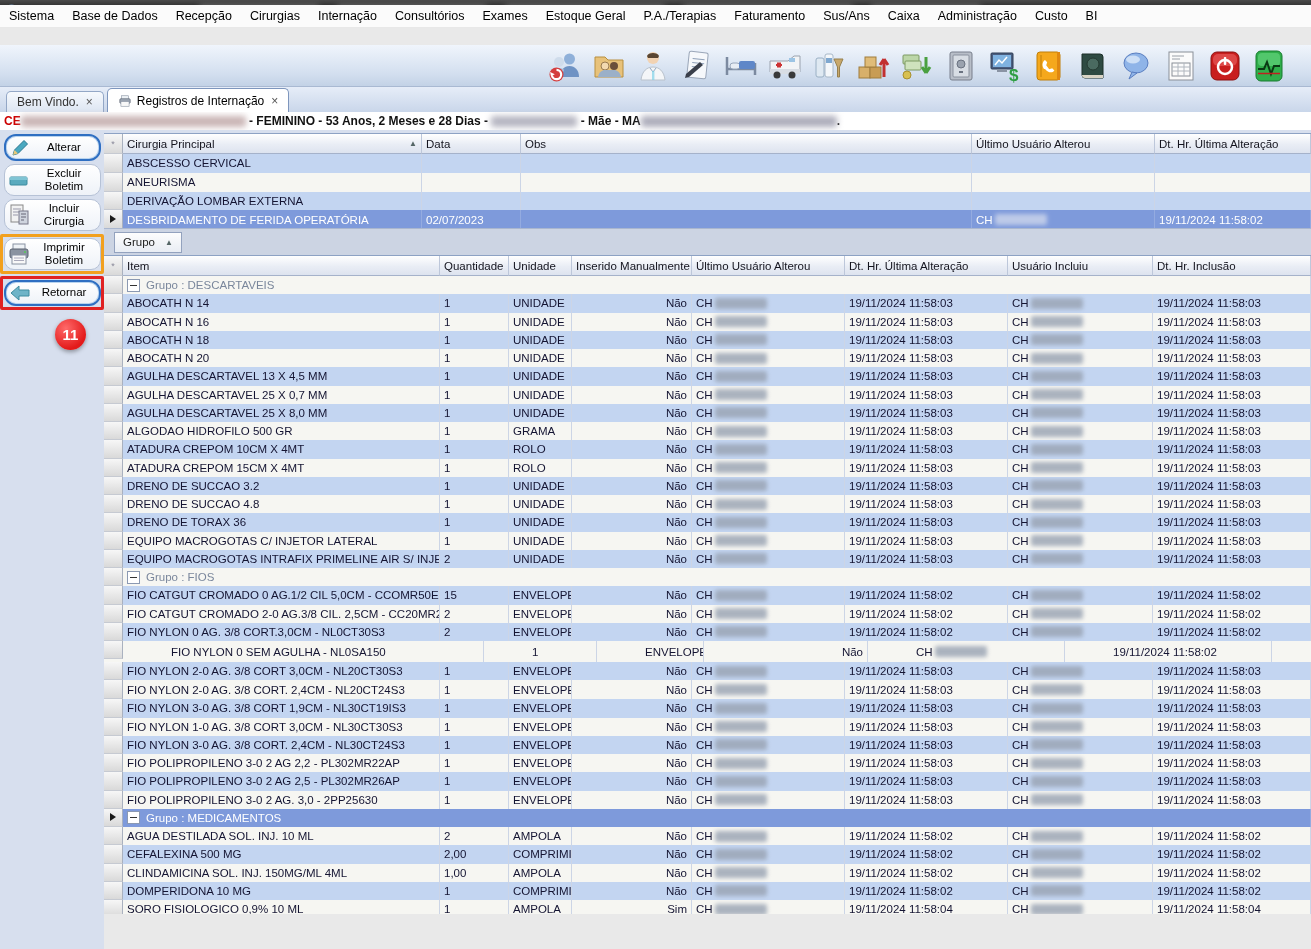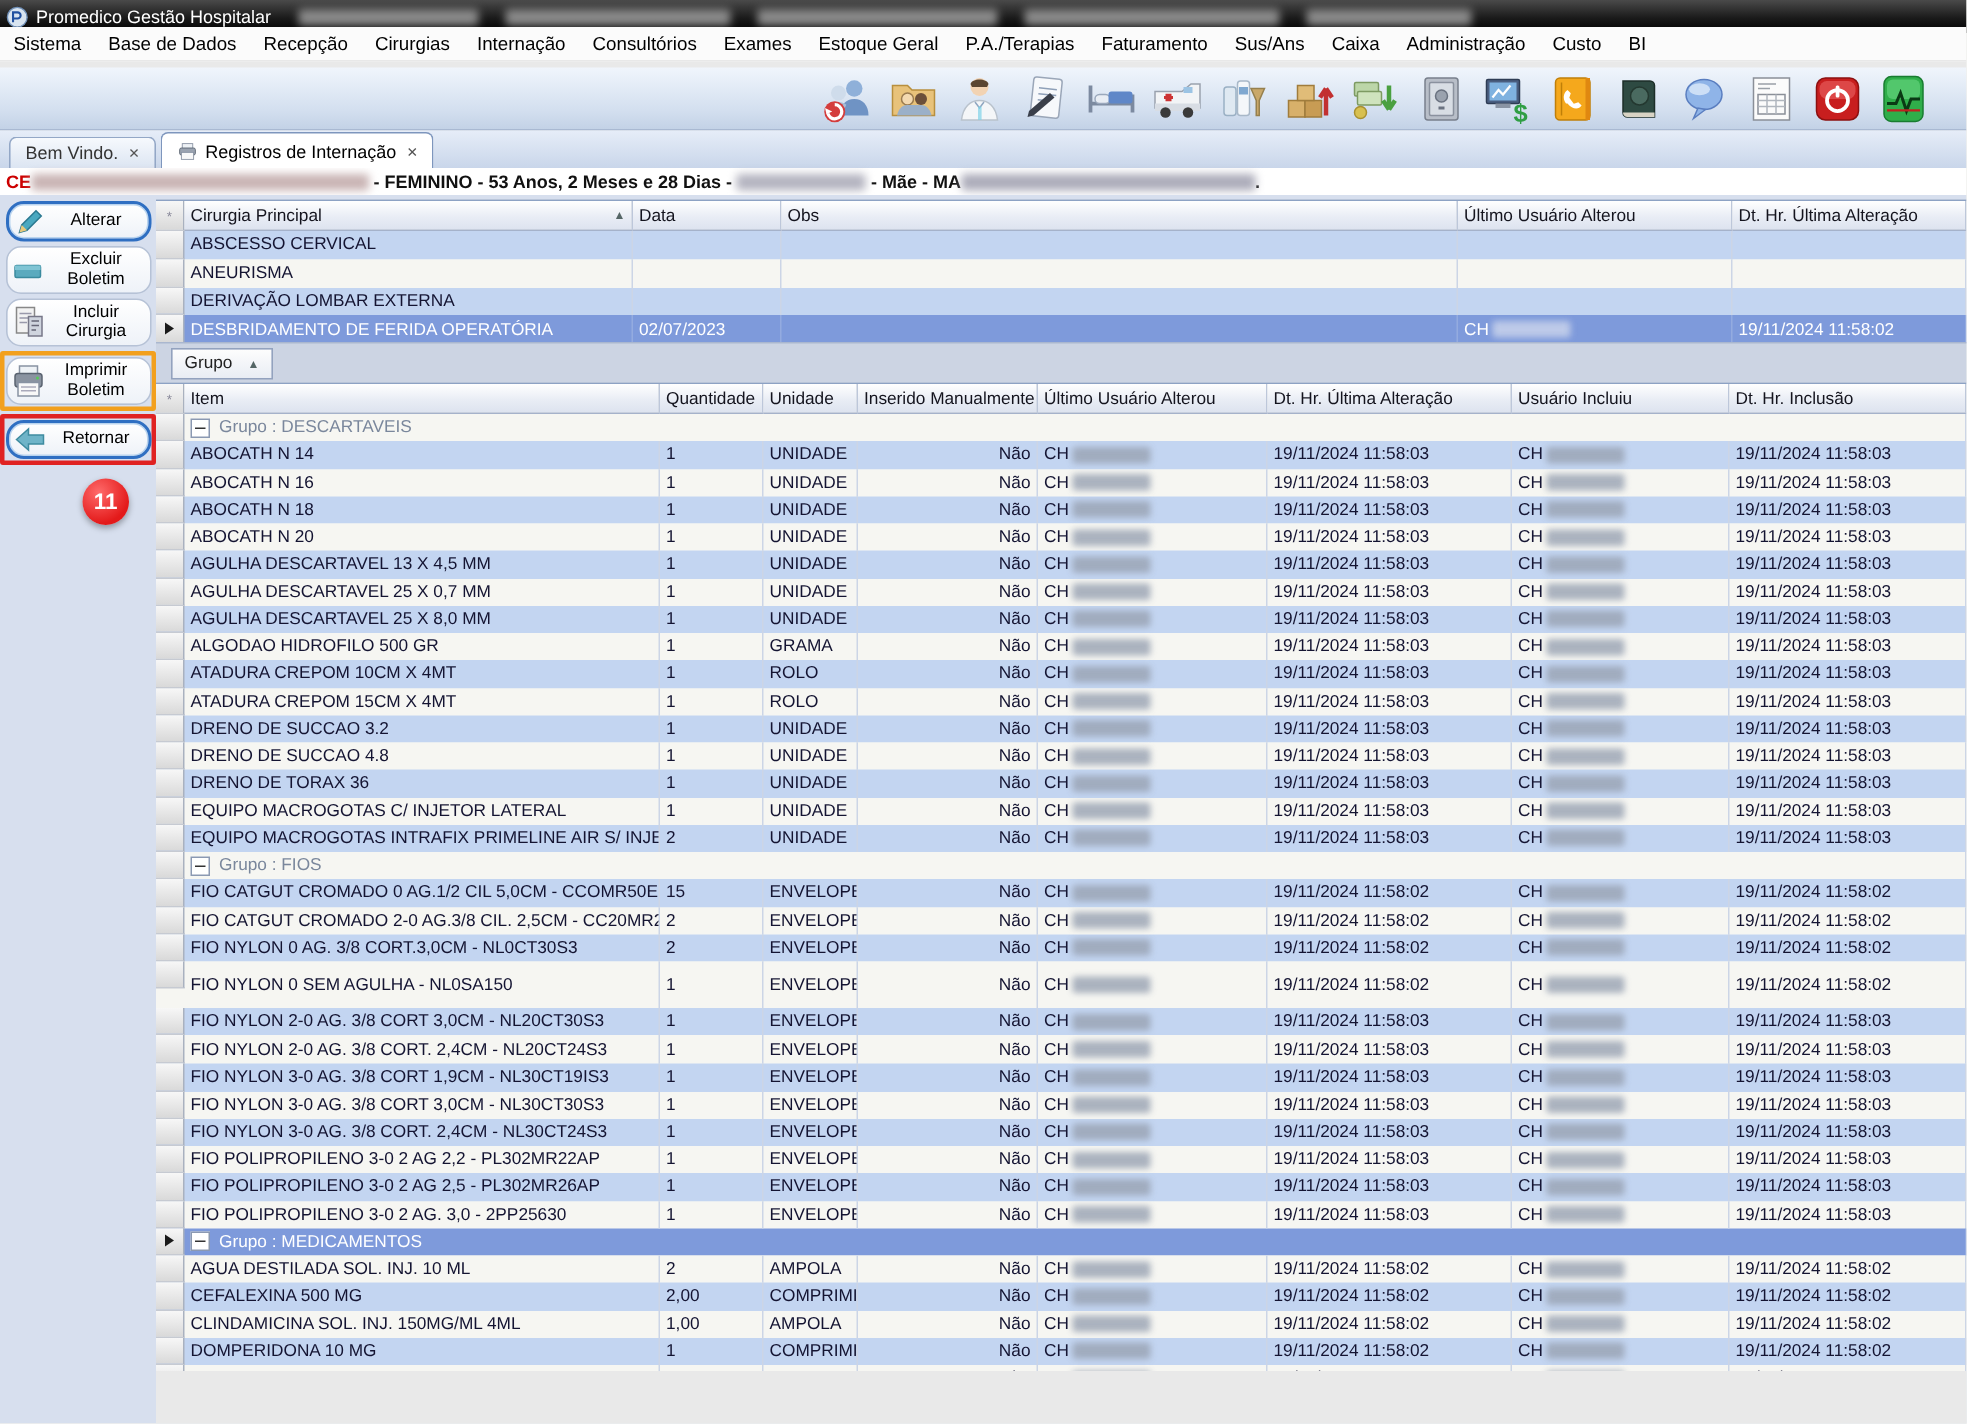--- a/index.html
+++ b/index.html
@@ -7,21 +7,21 @@
        font-family:"Liberation Sans",sans-serif;background:#e9e9e9;}
   
   .titlebar{position:absolute;left:0;top:0;width:100%;height:22px;
     background:linear-gradient(#4a4a4a,#1a1a1a 55%,#000);display:flex;align-items:center;}
   .titlebar .applogo{width:15px;height:15px;margin:0 5px 0 4px;}
   .titlebar .title{color:#fff;font-size:12px;}
   .redact{display:inline-block;height:11px;border-radius:2px;background:#98a2b2;
     filter:blur(2px);vertical-align:middle;}
   .r-title{background:#8a8a8a;filter:blur(3px);height:11px;margin-left:18px;}
   
-  .menubar{position:absolute;left:0;top:18px;width:100%;height:23px;background:#fbfbfb;
+  .menubar{position:absolute;left:0;top:5px;width:100%;height:23px;background:#fbfbfb;
     display:flex;align-items:center;border-bottom:1px solid #e8e8e8;box-sizing:border-box;}
   .menu-item{font-size:12.5px;color:#000;padding:0 9px;cursor:default;}
   
   .toolbar{position:absolute;left:0;top:45px;width:100%;height:42px;
     background:linear-gradient(#f0f5fc,#d3dfef 70%,#c3d2e6);
     border-bottom:1px solid #a9b9d2;box-sizing:border-box;
     display:flex;align-items:center;padding-left:543px;}
   .ticon{width:34px;height:34px;margin:0 5px;flex:0 0 auto;}
   .ticon svg{width:100%;height:100%;}
   
@@ -703,21 +703,21 @@
             <span>CH</span>
             <span class="redact r-user"></span>
           </div>
           <div class="cell" style="width: 163px; flex: 0 0 163px;">19/11/2024 11:58:02</div>
           <div class="cell" style="width: 145px; flex: 0 0 145px;">
             <span>CH</span>
             <span class="redact r-user"></span>
           </div>
           <div class="cell" style="width: 158px; flex: 0 0 158px;">19/11/2024 11:58:02</div>
         </div>
-        <div class="grow row-white" style="height: 31px;">
+        <div class="grow row-white" style="height: 21px; gap: 44px;">
           <div class="ind" style="width: 19px; flex: 0 0 19px; height: 18.25px;"></div>
           <div class="cell" style="width: 317px; flex: 0 0 317px;">FIO NYLON 0 SEM AGULHA -  NL0SA150</div>
           <div class="cell" style="width: 69px; flex: 0 0 69px;">1</div>
           <div class="cell" style="width: 63px; flex: 0 0 63px;">ENVELOPE</div>
           <div class="cell ta-right" style="width: 120px; flex: 0 0 120px;">Não</div>
           <div class="cell" style="width: 153px; flex: 0 0 153px;">
             <span>CH</span>
             <span class="redact r-user"></span>
           </div>
           <div class="cell" style="width: 163px; flex: 0 0 163px;">19/11/2024 11:58:02</div>
@@ -773,21 +773,21 @@
           </div>
           <div class="cell" style="width: 163px; flex: 0 0 163px;">19/11/2024 11:58:03</div>
           <div class="cell" style="width: 145px; flex: 0 0 145px;">
             <span>CH</span>
             <span class="redact r-user"></span>
           </div>
           <div class="cell" style="width: 158px; flex: 0 0 158px;">19/11/2024 11:58:03</div>
         </div>
         <div class="grow row-white" style="height: 18.25px;">
           <div class="ind" style="width: 19px; flex: 0 0 19px; height: 18.25px;"></div>
-          <div class="cell" style="width: 317px; flex: 0 0 317px;">FIO NYLON 3-0 AG. 3/8 CORT 3,0CM - NL30CT30S3</div>
+          <div class="cell" style="width: 317px; flex: 0 0 317px;">FIO NYLON 1-0 AG. 3/8 CORT 3,0CM - NL30CT30S3</div>
           <div class="cell" style="width: 69px; flex: 0 0 69px;">1</div>
           <div class="cell" style="width: 63px; flex: 0 0 63px;">ENVELOPE</div>
           <div class="cell ta-right" style="width: 120px; flex: 0 0 120px;">Não</div>
           <div class="cell" style="width: 153px; flex: 0 0 153px;">
             <span>CH</span>
             <span class="redact r-user"></span>
           </div>
           <div class="cell" style="width: 163px; flex: 0 0 163px;">19/11/2024 11:58:03</div>
           <div class="cell" style="width: 145px; flex: 0 0 145px;">
             <span>CH</span>

